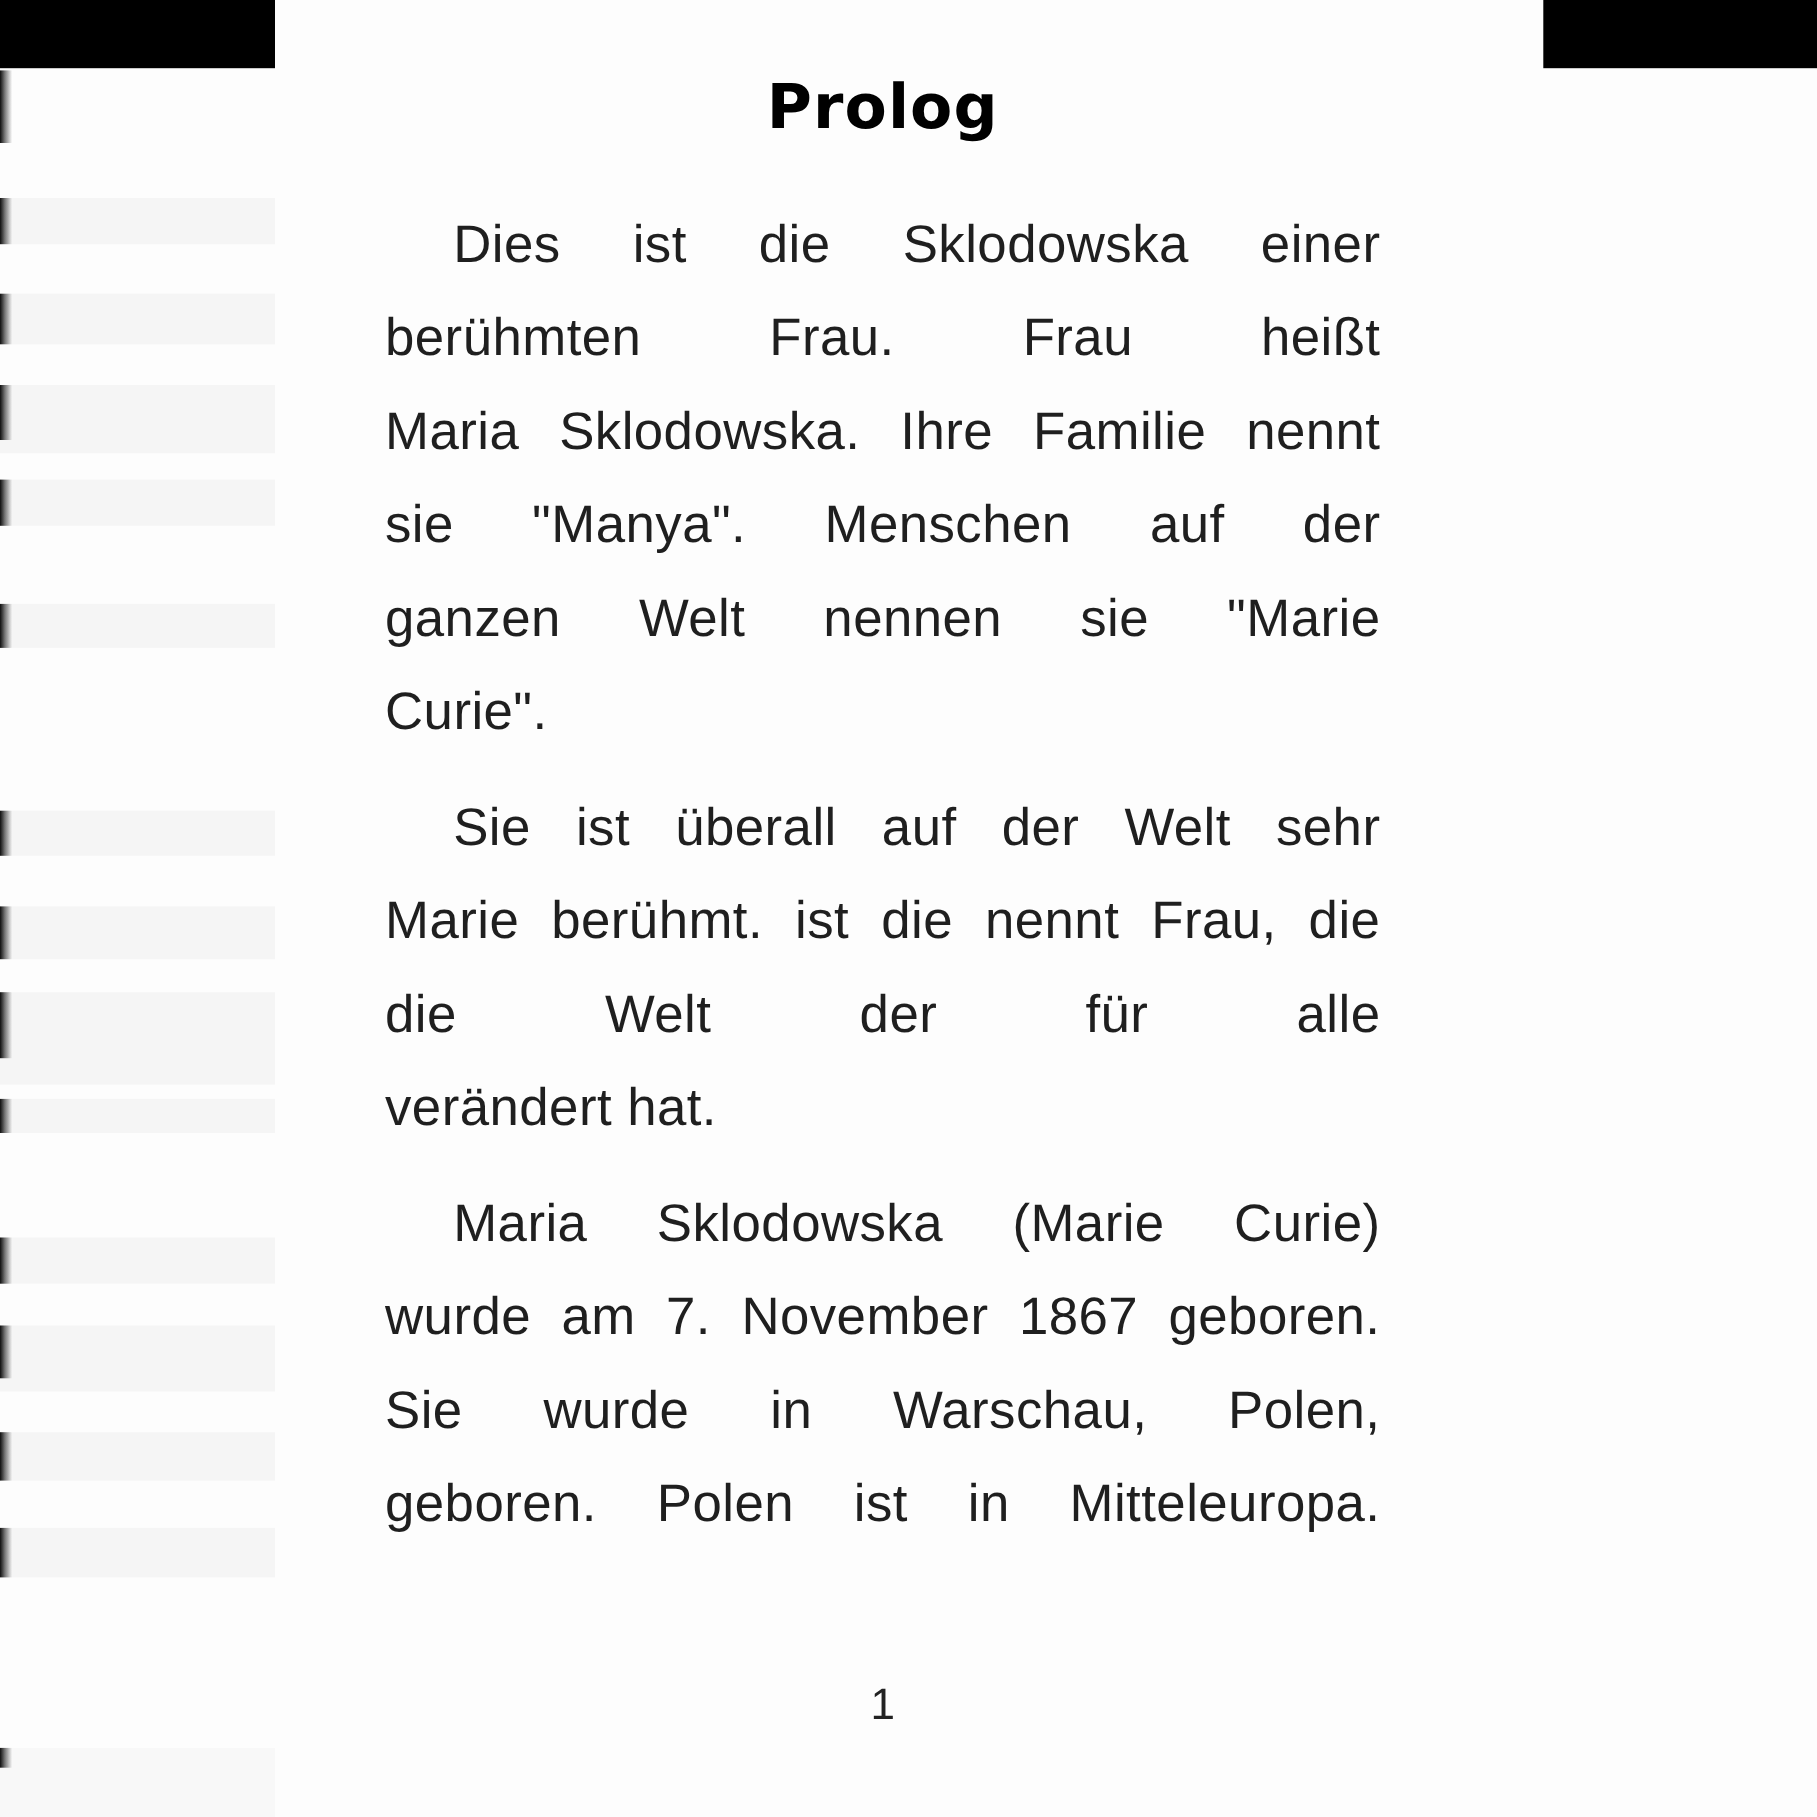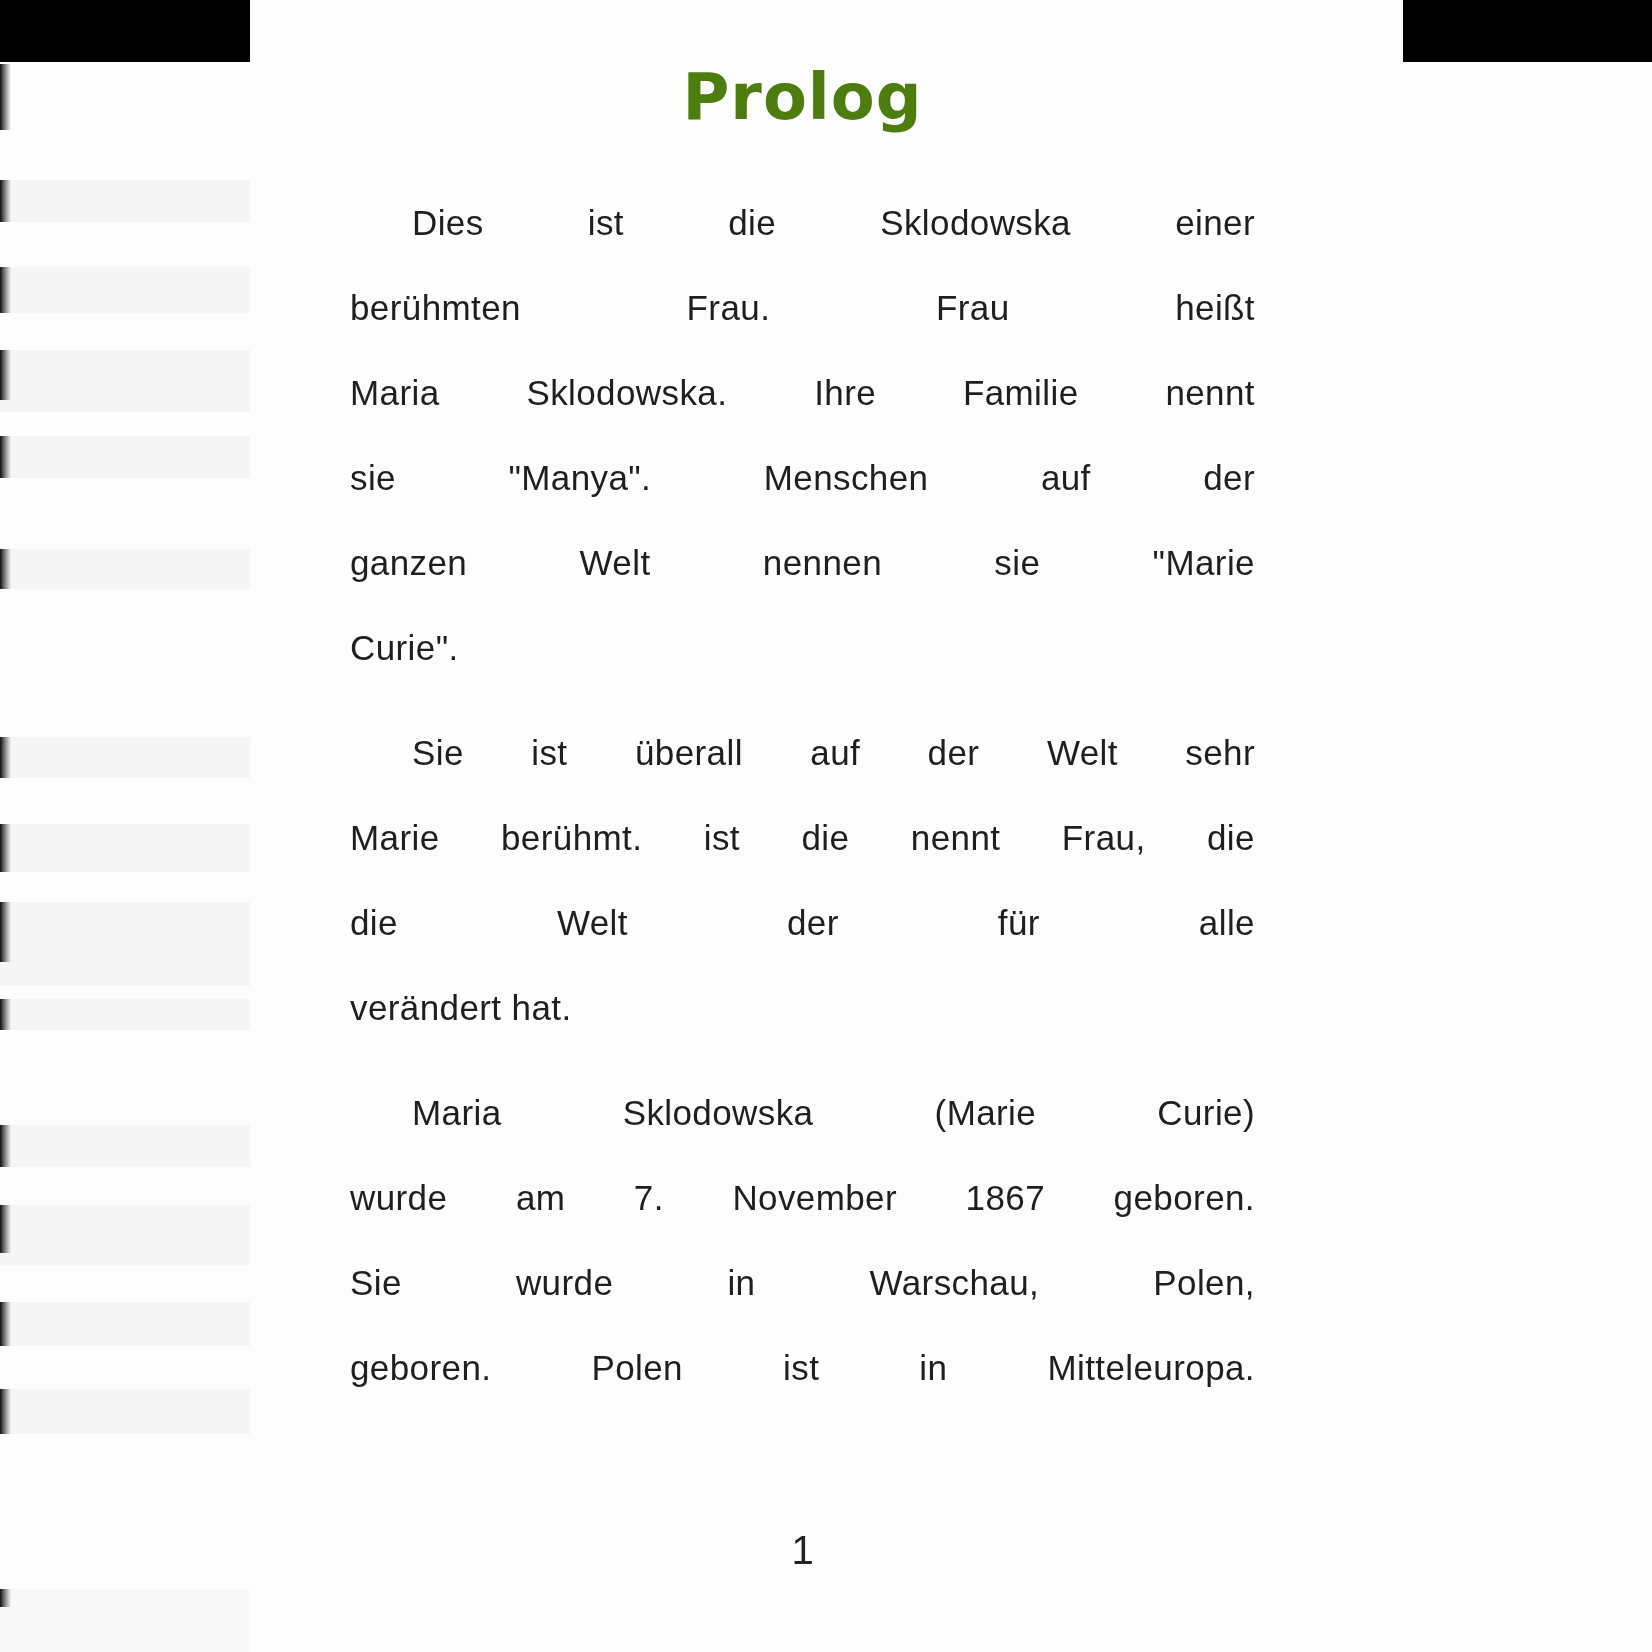--- a/index.html
+++ b/index.html
@@ -22,26 +22,26 @@
     background:linear-gradient(to right,#0d0d0d 0%,rgba(13,13,13,0.55) 40%,rgba(13,13,13,0) 100%);
     filter:blur(0.6px);
   }
 
   
   .content{position:absolute;left:350px;top:0;width:905px;color:#1f1f1f;}
   .chapter-title{
     margin:55px 0 0 0;height:85px;line-height:85px;
     text-align:center;
     font-family:"DejaVu Sans",sans-serif;font-weight:bold;
-    font-size:64px;letter-spacing:1px;color:#4d7c0f;
+    font-size:56px;letter-spacing:1px;color:#000000;
   }
   .para{margin:0;}
   .para.first{margin-top:40px;}
   .para + .para{margin-top:20px;}
-  .tline{height:85px;line-height:85px;font-size:35px;letter-spacing:0.4px;white-space:pre;}
+  .tline{height:85px;line-height:85px;font-size:48px;letter-spacing:0.4px;white-space:pre;}
   .tline.just{display:flex;justify-content:space-between;white-space:normal;}
   .tline.just span{display:inline-block;}
   .tline.indent{padding-left:62px;}
 
   .page-number{
     position:absolute;left:350px;top:1528px;width:905px;
     text-align:center;font-size:40px;color:#222;
     font-family:"Liberation Sans",sans-serif;
   }
 </style>

